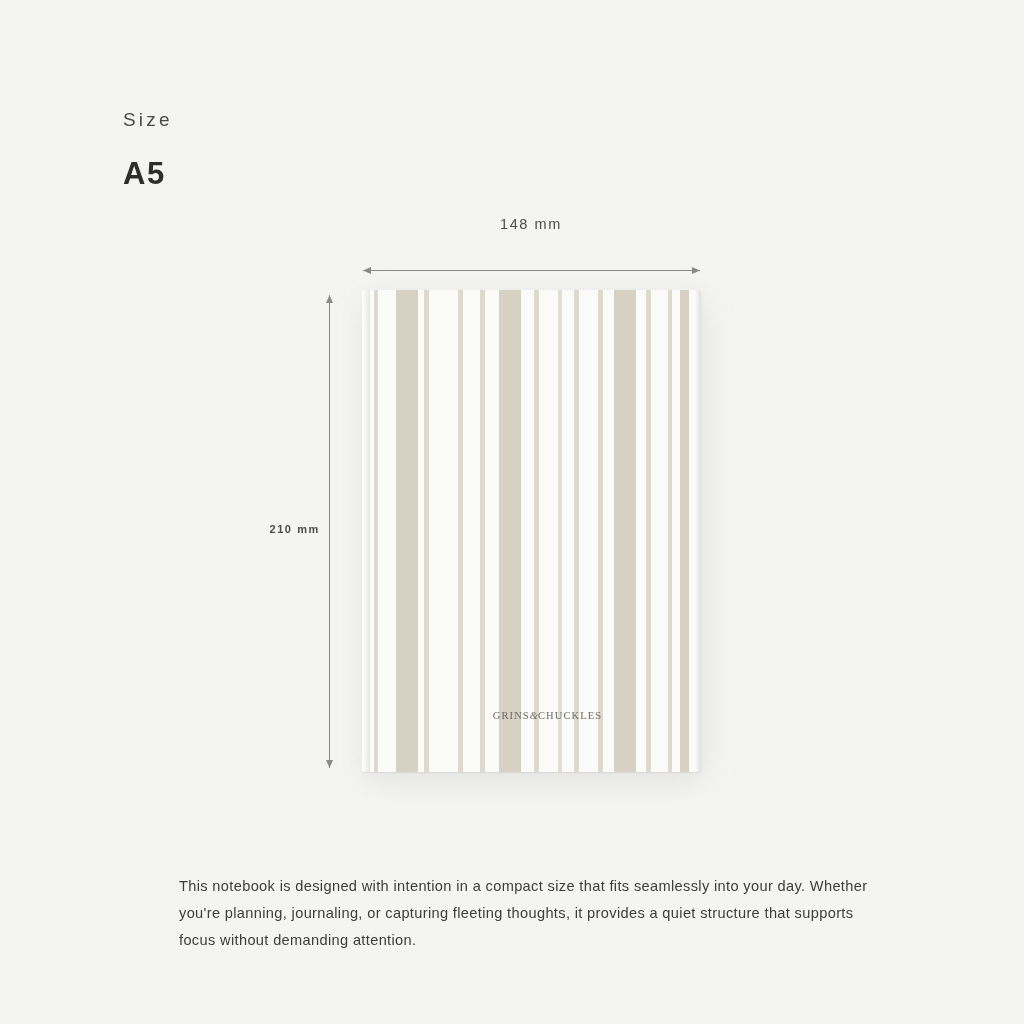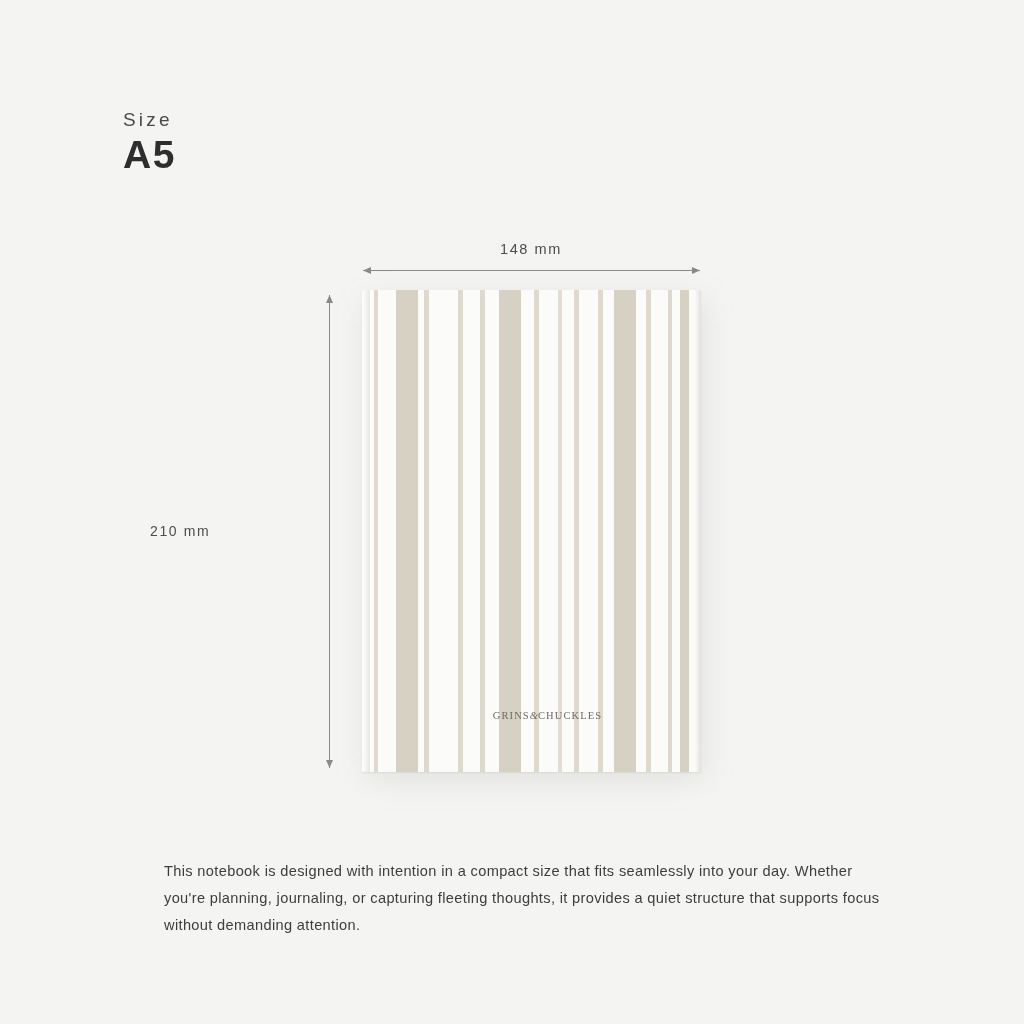--- a/index.html
+++ b/index.html
@@ -29,56 +29,58 @@
     top: 110px;
   }
   .size-word {
     font-size: 19px;
     letter-spacing: 3.2px;
     color: #4a4a4a;
     font-weight: 400;
     line-height: 1.1;
   }
   .size-value {
-    margin-top: 4px;
-    font-size: 39px;
+    margin-top: 27px;
+    font-size: 31px;
     letter-spacing: 1.5px;
     color: #2e2e2e;
     font-weight: 700;
     line-height: 1;
   }
 
   
   .width-label {
     position: absolute;
     left: 360px;
-    top: 241px;
+    top: 216px;
     width: 342px;
     text-align: center;
     font-size: 14.5px;
     letter-spacing: 1.6px;
     color: #4d4d4d;
   }
   .width-line {
     position: absolute;
     left: 362px;
     top: 266px;
     width: 339px;
     height: 9px;
   }
 
   
   .height-label {
     position: absolute;
     left: 150px;
     top: 523px;
     width: 170px;
-    font-size: 14px;
+    text-align: right;
+    font-size: 11px;
     letter-spacing: 1.6px;
     color: #4d4d4d;
+    font-weight: bold;
   }
   .height-line {
     position: absolute;
     left: 325px;
     top: 294px;
     width: 9px;
     height: 475px;
   }
 
   
@@ -154,21 +156,21 @@
     position: absolute;
     left: 164px;
     top: 858px;
     width: 730px;
     font-size: 14.6px;
     line-height: 27px;
     letter-spacing: 0.35px;
     color: #3d3d3d;
   }
   .description p {
-    margin: 0;
+    margin: 15px;
   }
 </style>
 </head>
 <body>
 
 <div class="page">
 
   <div class="size-block">
     <div class="size-word">Size</div>
     <div class="size-value">A5</div>

